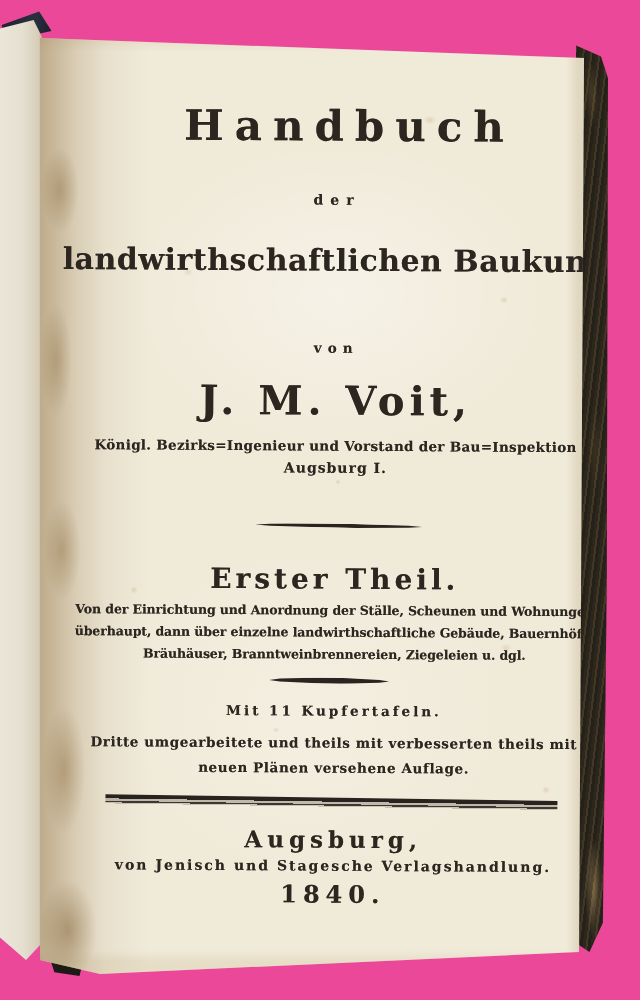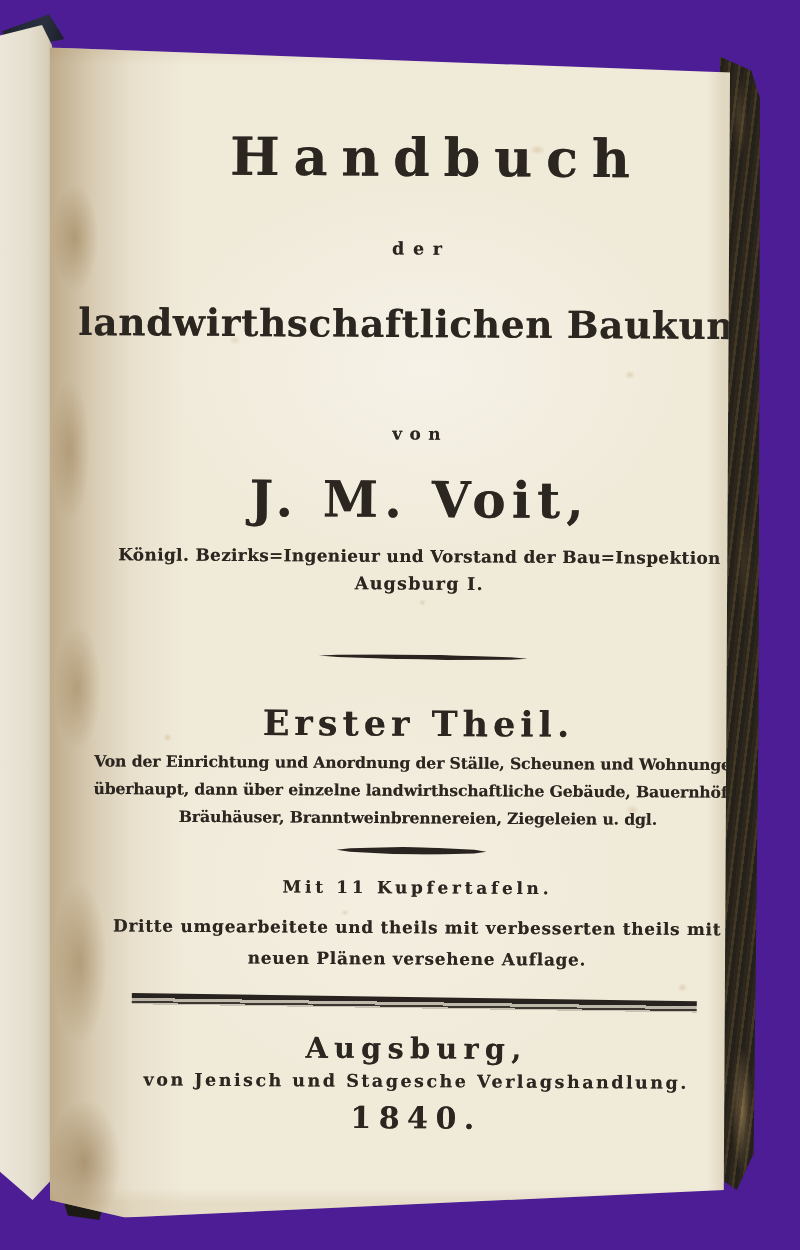--- a/index.html
+++ b/index.html
@@ -3,21 +3,21 @@
 <meta charset="utf-8">
 <style>
   * { margin:0; padding:0; box-sizing:border-box; }
   html,body { width:640px; height:1000px; }
   body {
     background:#ffffff;
     font-family:"DejaVu Serif", serif;
     overflow:hidden;
     position:relative;
   }
-  .photo { position:absolute; left:0; top:0; width:640px; height:1000px; background:#4c1d95; }
+  .photo { position:absolute; left:0; top:0; width:640px; height:1000px; background:#ec4899; }
 
   
   .board-corner {
     position:absolute; left:0; top:8px; width:56px; height:34px;
     background:linear-gradient(100deg,#1d222c,#2a3040 60%,#15181f);
     clip-path:polygon(3% 50%, 70% 10%, 92% 68%, 10% 96%);
   }
 
   
   .endpaper {

